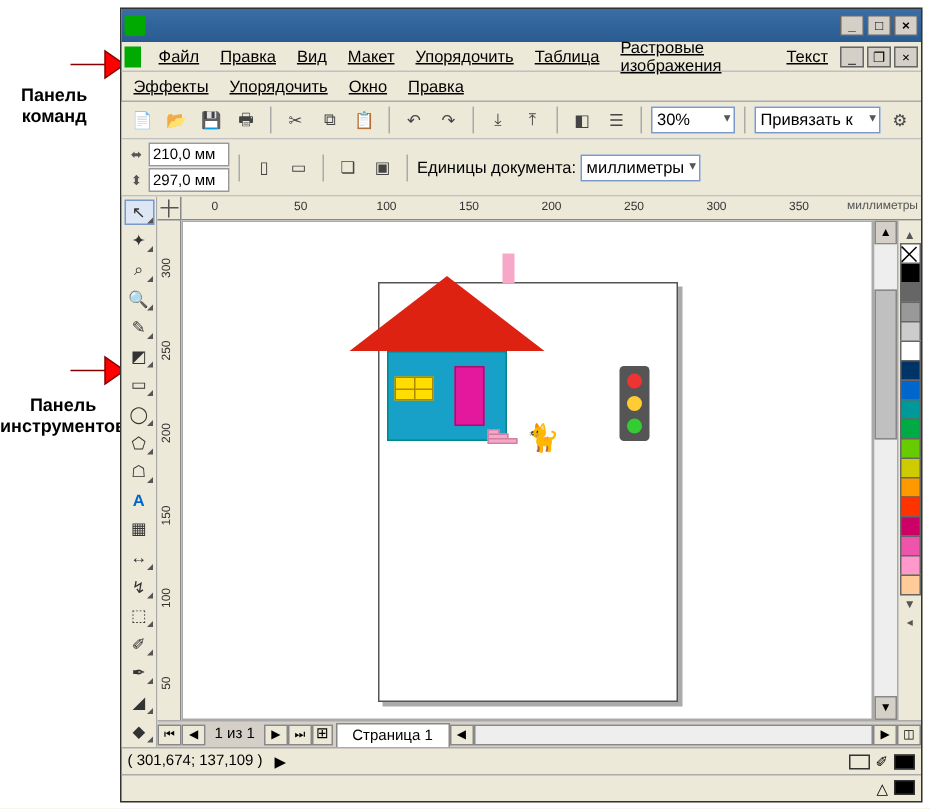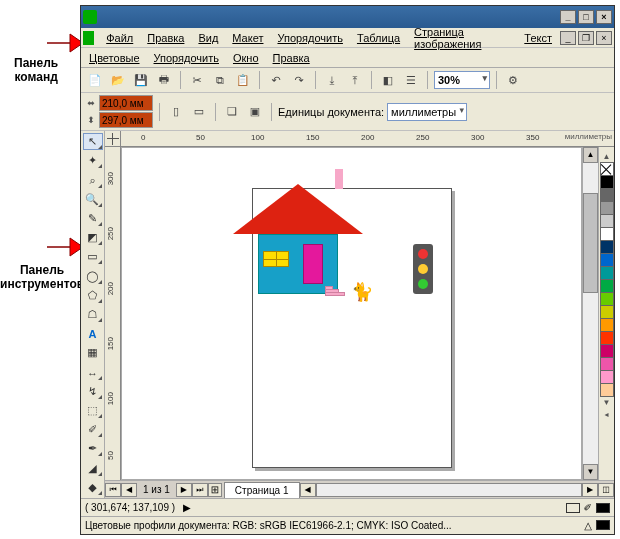--- a/index.html
+++ b/index.html
@@ -91,21 +91,21 @@
   .tb-sep { width:1px; height:18px; background:#aaa; margin:0 3px; }
   .tb-combo {
     height: 18px; border:1px solid #7a98c8; background:#fff;
     font-size:11px; padding:0 14px 0 3px; position:relative;
     display:flex; align-items:center;
   }
   .tb-combo::after {
     content:"▾"; position:absolute; right:2px; top:1px; font-size:9px; color:#555;
   }
   .tb-input {
-    height:16px; border:1px solid #999; background:#c2410c; font-size:10px;
+    height:16px; border:1px solid #999; background:#ffffff; font-size:10px;
     padding:0 2px; width:54px;
   }
   .dim-group { display:flex; flex-direction:column; gap:1px; }
   .dim-row { display:flex; align-items:center; gap:2px; }
   .dim-row .ic { width:12px; text-align:center; color:#555; font-size:9px;}
 
   .workarea {
     flex:1; display:flex; position:relative; overflow:hidden;
   }
   .toolbox {
@@ -285,30 +285,30 @@
   </div>
 
   <div class="menubar">
     <div class="sysicon"></div>
     <span class="menu-item"><u>Файл</u></span>
     <span class="menu-item"><u>Правка</u></span>
     <span class="menu-item"><u>Вид</u></span>
     <span class="menu-item"><u>Макет</u></span>
     <span class="menu-item"><u>Упорядочить</u></span>
     <span class="menu-item"><u>Таблица</u></span>
-    <span class="menu-item"><u>Страница изображения</u></span>
+    <span class="menu-item"><u>Растровые изображения</u></span>
     <span class="menu-item"><u>Текст</u></span>
     <div class="menu-right">
       <div class="winbtn">_</div>
       <div class="winbtn">❐</div>
       <div class="winbtn">×</div>
     </div>
   </div>
   <div class="menubar" style="border-bottom:1px solid #aaa;">
-    <span class="menu-item"><u>Цветовые</u></span>
+    <span class="menu-item"><u>Эффекты</u></span>
     <span class="menu-item"><u>Упорядочить</u></span>
     <span class="menu-item"><u>Окно</u></span>
     <span class="menu-item"><u>Правка</u></span>
   </div>
 
   <div class="toolbar">
     <div class="tb-btn">📄</div>
     <div class="tb-btn">📂</div>
     <div class="tb-btn">💾</div>
     <div class="tb-btn">🖶</div>
@@ -319,24 +319,27 @@
     <div class="tb-sep"></div>
     <div class="tb-btn">↶</div>
     <div class="tb-btn">↷</div>
     <div class="tb-sep"></div>
     <div class="tb-btn">⤓</div>
     <div class="tb-btn">⤒</div>
     <div class="tb-sep"></div>
     <div class="tb-btn">◧</div>
     <div class="tb-btn">☰</div>
     <div class="tb-sep"></div>
-    <div class="tb-combo" style="width:56px;font-weight:bold;">
+    <div class="tb-combo" style="width:56px;">
         <span>30%</span>
       </div>
     <div class="tb-sep"></div>
+    <div class="tb-combo" style="width:84px;">
+        <span>Привязать к</span>
+      </div>
     <div class="tb-btn">⚙</div>
   </div>
 
   <div class="toolbar">
     <div class="dim-group">
       <div class="dim-row">
           <span class="ic">⬌</span>
           <input class="tb-input" value="210,0 мм" style="">
         </div>
       <div class="dim-row">
@@ -476,20 +479,19 @@
   <div class="statusbar">
     <span>( 301,674; 137,109 )</span>
     <span>▶</span>
     <div class="right">
       <span class="status-sw" style="#ffffff"></span>
       <span>✐</span>
       <span class="status-sw" style="background:#000;"></span>
     </div>
   </div>
   <div class="statusbar2">
-    <span>Цветовые профили документа: RGB: sRGB IEC61966-2.1; CMYK: ISO Coated...</span>
     <div style="margin-left:auto;display:flex;gap:4px;">
       <span>△</span>
       <span class="status-sw" style="background:#000;"></span>
     </div>
   </div>
 
 </div>
 
 </body></html>

